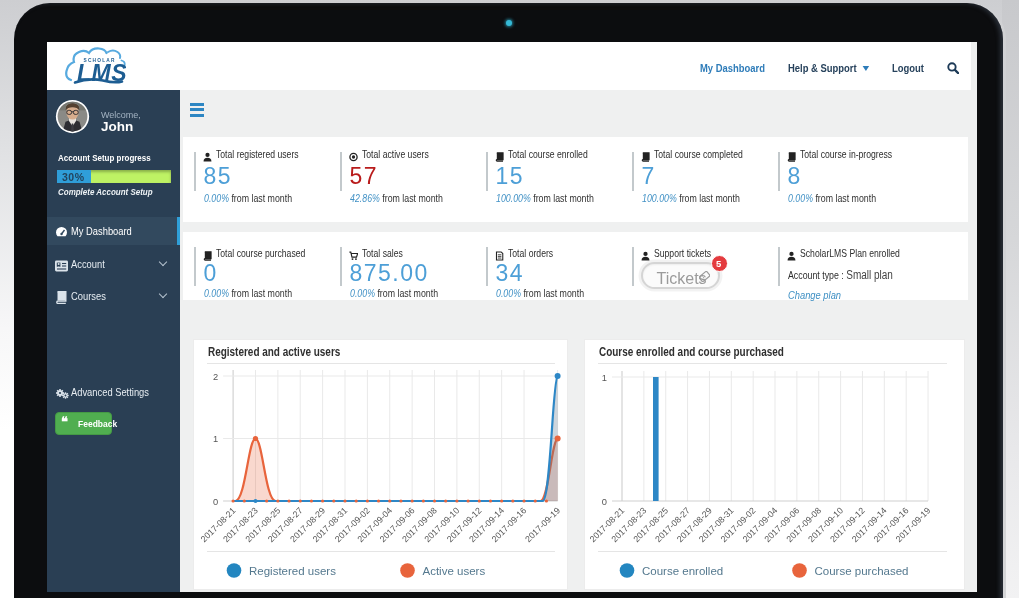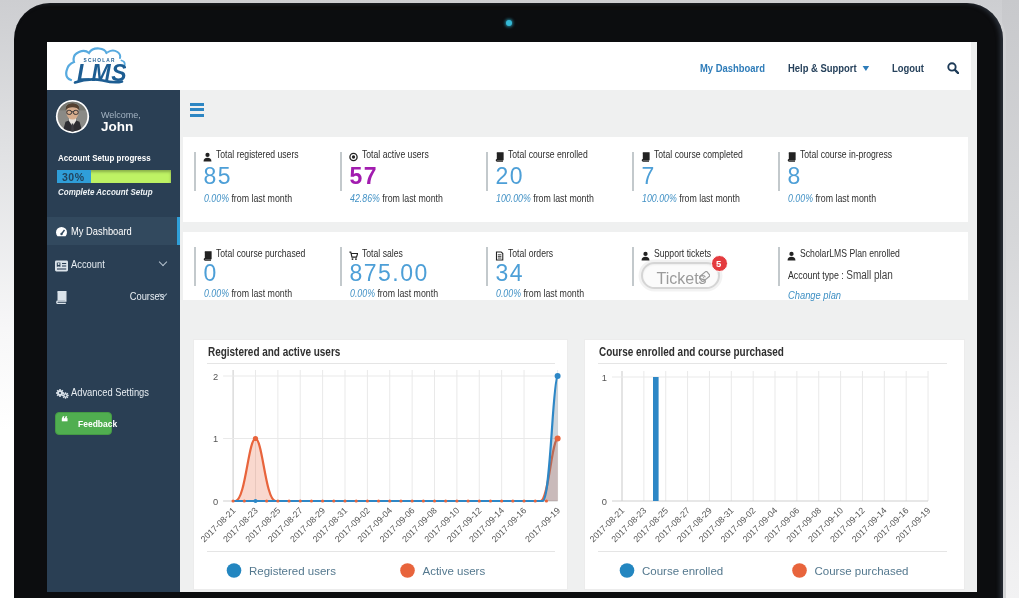--- a/index.html
+++ b/index.html
@@ -102,21 +102,21 @@
             <rect x="1.8" y="2.6" width="3.6" height="4.2" fill="#2a3f54"></rect>
             <circle cx="3.6" cy="4" r="1" fill="#dbe3ea"></circle>
             <path d="M2 6.8 Q3.6 5.6 5.2 6.8 Z" fill="#dbe3ea"></path>
             <line x1="7" y1="3.5" x2="11.2" y2="3.5" stroke="#2a3f54" stroke-width="1.1"></line>
             <line x1="7" y1="6" x2="11.2" y2="6" stroke="#2a3f54" stroke-width="1.1"></line>
             <line x1="2" y1="9" x2="11.2" y2="9" stroke="#2a3f54" stroke-width="1.1"></line>
           </svg></span>
         <span class="mtx">Account</span>
         <span class="mcaret"></span>
       </div>
-    <div class="mrow" style="top:192px;text-align:right;">
+    <div class="mrow" style="top:192px;">
         <span class="mic" id="ic-book"><svg width="12" height="13" viewBox="0 0 12 13">
             <path d="M2.5 0.8 H10.8 V10 H3 Q1.8 10 1.8 11.2 Q1.8 12.4 3 12.4 H10.8" fill="none" stroke="#dbe3ea" stroke-width="1.4"></path>
             <path d="M2.5 0.8 H10.8 V9.3 H2.5 Z" fill="#dbe3ea"></path>
           </svg></span>
         <span class="mtx">Courses</span>
         <span class="mcaret"></span>
       </div>
     <div class="mrow" style="top:288px;">
         <span class="mic" id="ic-gear"><svg width="14" height="12" viewBox="0 0 14 12">
             <g fill="#dbe3ea">
@@ -162,29 +162,29 @@
           </svg></div>
         <div style="position: absolute; left: 32.5px; top: 11px; font-size: 10.8px; color: rgb(45, 45, 45); white-space: nowrap; transform: scaleX(0.8); transform-origin: 0px 0px;">Total registered users</div>
         <div style="position: absolute; left: 20.5px; top: 26px; font-size: 23px; color: rgb(77, 159, 215); letter-spacing: 1.5px;">85</div>
         <div style="position: absolute; left: 20.5px; top: 55px; font-size: 11px; color: rgb(51, 51, 51); white-space: nowrap; transform: scaleX(0.8); transform-origin: 0px 0px;"><i style="color:#4191c5;font-style:italic;">0.00%</i> from last month</div>
         <div style="position: absolute; left: 156.5px; top: 15px; width: 2px; height: 39px; background: rgb(195, 201, 204);"></div>
         <div style="position: absolute; left: 165.5px; top: 11px; width: 10px; height: 10px;"><svg width="9" height="10" viewBox="0 0 11 11">
             <circle cx="5.5" cy="5.5" r="4.4" fill="none" stroke="#222" stroke-width="1.6"></circle>
             <circle cx="5.5" cy="5.5" r="2" fill="#222"></circle>
           </svg></div>
         <div style="position: absolute; left: 178.5px; top: 11px; font-size: 10.8px; color: rgb(45, 45, 45); white-space: nowrap; transform: scaleX(0.8); transform-origin: 0px 0px;">Total active users</div>
-        <div style="position: absolute; left: 166.5px; top: 26px; font-size: 23px; color: #a21caf; letter-spacing: 1.5px; font-weight: bold;">57</div>
+        <div style="position: absolute; left: 166.5px; top: 26px; font-size: 23px; color: #b91c1c; letter-spacing: 1.5px;">57</div>
         <div style="position: absolute; left: 166.5px; top: 55px; font-size: 11px; color: rgb(51, 51, 51); white-space: nowrap; transform: scaleX(0.8); transform-origin: 0px 0px;"><i style="color:#4191c5;font-style:italic;">42.86%</i> from last month</div>
         <div style="position: absolute; left: 302.5px; top: 15px; width: 2px; height: 39px; background: rgb(195, 201, 204);"></div>
         <div style="position: absolute; left: 311.5px; top: 11px; width: 10px; height: 10px;"><svg width="9" height="10" viewBox="0 0 11 11">
             <path d="M2.2 0.5 H9.8 V8.6 H2.6 Q1.6 8.6 1.6 9.6 Q1.6 10.6 2.6 10.6 H9.8" fill="none" stroke="#222" stroke-width="1.5"></path>
             <path d="M2.2 0.5 H9.8 V8 H2.2 Z" fill="#222"></path>
           </svg></div>
         <div style="position: absolute; left: 324.5px; top: 11px; font-size: 10.8px; color: rgb(45, 45, 45); white-space: nowrap; transform: scaleX(0.8); transform-origin: 0px 0px;">Total course enrolled</div>
-        <div style="position: absolute; left: 312.5px; top: 26px; font-size: 23px; color: rgb(77, 159, 215); letter-spacing: 1.5px;">20</div>
+        <div style="position: absolute; left: 312.5px; top: 26px; font-size: 23px; color: rgb(77, 159, 215); letter-spacing: 1.5px;">15</div>
         <div style="position: absolute; left: 312.5px; top: 55px; font-size: 11px; color: rgb(51, 51, 51); white-space: nowrap; transform: scaleX(0.8); transform-origin: 0px 0px;"><i style="color:#4191c5;font-style:italic;">100.00%</i> from last month</div>
         <div style="position: absolute; left: 448.5px; top: 15px; width: 2px; height: 39px; background: rgb(195, 201, 204);"></div>
         <div style="position: absolute; left: 457.5px; top: 11px; width: 10px; height: 10px;"><svg width="9" height="10" viewBox="0 0 11 11">
             <path d="M2.2 0.5 H9.8 V8.6 H2.6 Q1.6 8.6 1.6 9.6 Q1.6 10.6 2.6 10.6 H9.8" fill="none" stroke="#222" stroke-width="1.5"></path>
             <path d="M2.2 0.5 H9.8 V8 H2.2 Z" fill="#222"></path>
           </svg></div>
         <div style="position: absolute; left: 470.5px; top: 11px; font-size: 10.8px; color: rgb(45, 45, 45); white-space: nowrap; transform: scaleX(0.8); transform-origin: 0px 0px;">Total course completed</div>
         <div style="position: absolute; left: 458.5px; top: 26px; font-size: 23px; color: rgb(77, 159, 215); letter-spacing: 1.5px;">7</div>
         <div style="position: absolute; left: 458.5px; top: 55px; font-size: 11px; color: rgb(51, 51, 51); white-space: nowrap; transform: scaleX(0.8); transform-origin: 0px 0px;"><i style="color:#4191c5;font-style:italic;">100.00%</i> from last month</div>
         <div style="position: absolute; left: 594.5px; top: 15px; width: 2px; height: 39px; background: rgb(195, 201, 204);"></div>

